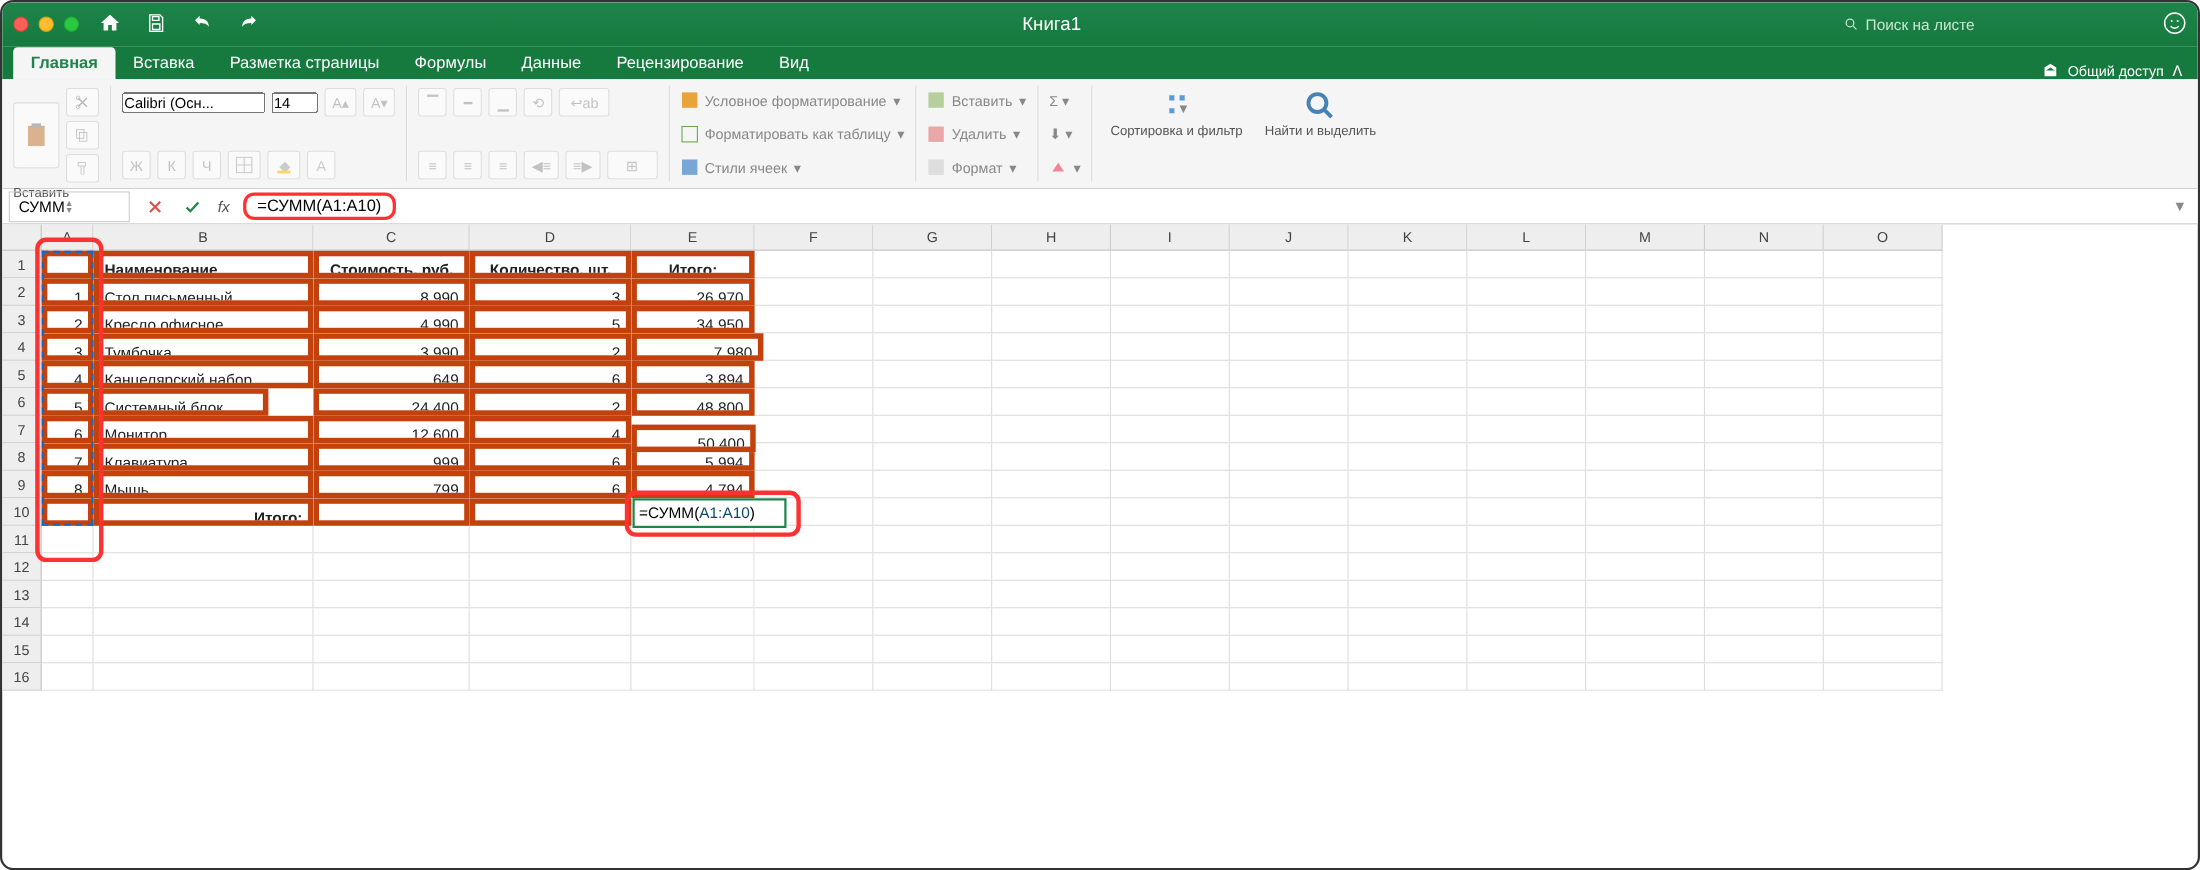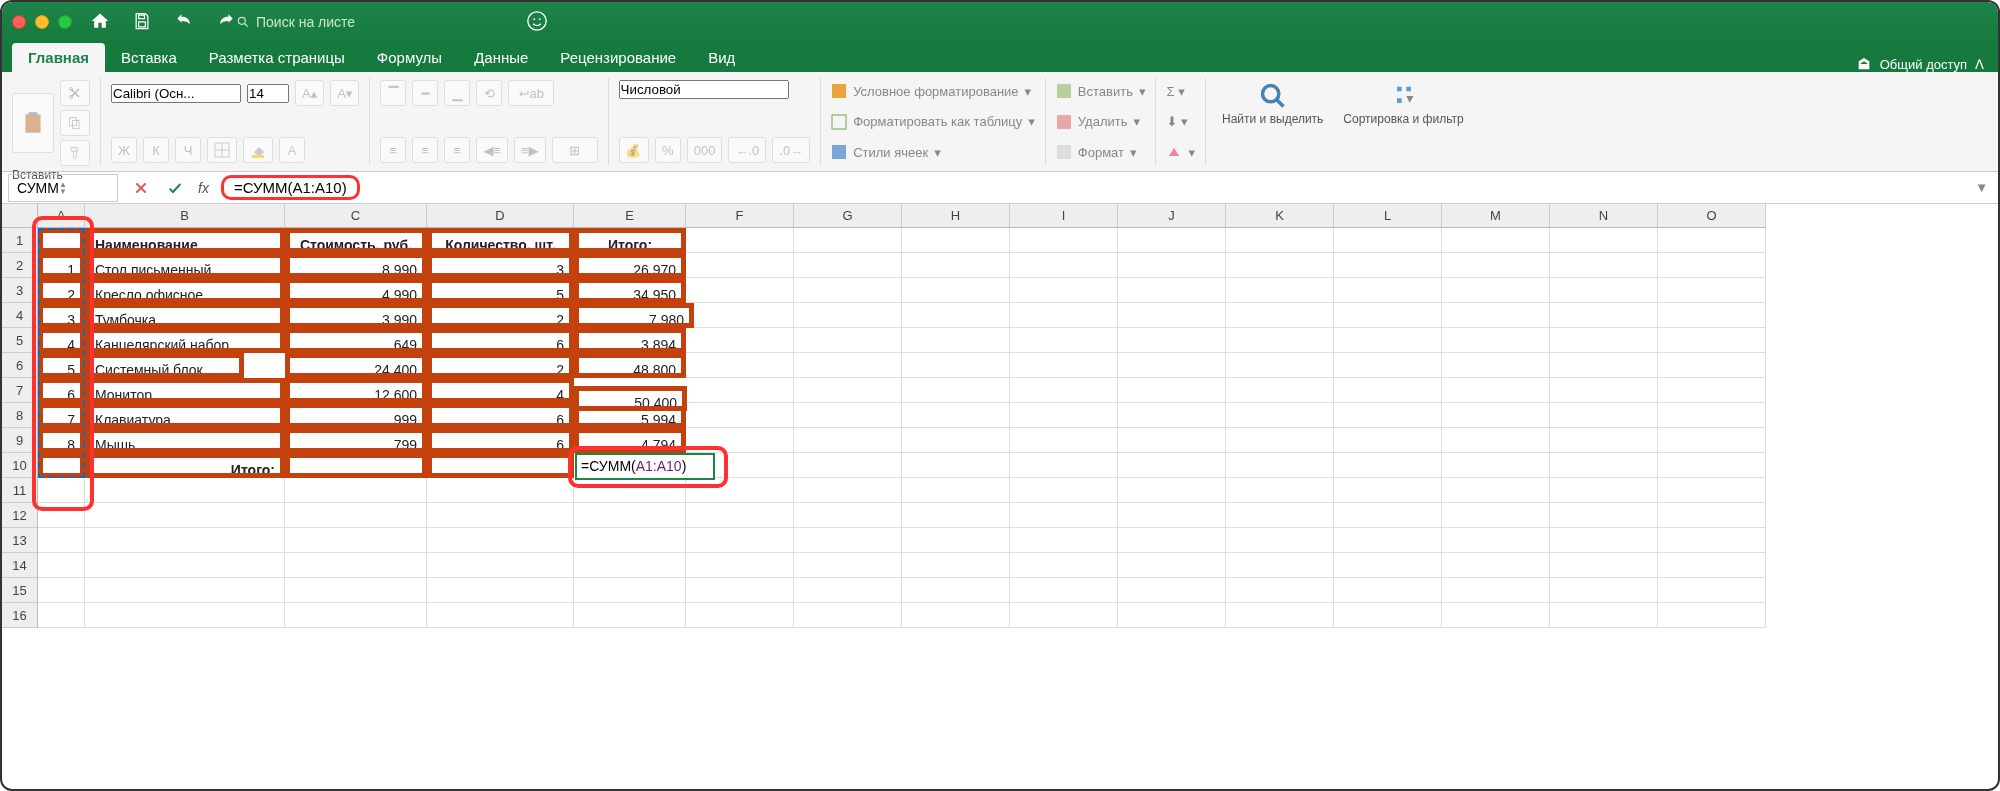--- a/index.html
+++ b/index.html
@@ -63,21 +63,21 @@
   .cells { position: relative; }
   .cell { position: absolute; height: 25px; border-right: 1px solid #ddd; border-bottom: 1px solid #ddd; padding: 0 5px; line-height: 25px; font-size: 14px; color: #222; overflow: hidden; white-space: nowrap; background: #fff; }
   .cell.bord { border: 5px solid #c2410c; }
   .cell.bold { font-weight: bold; }
   .cell.center { text-align: center; }
   .cell.right { text-align: right; }
   
   .marching { position: absolute; border: 2px dashed #1268c9; pointer-events: none; }
   .red-annot { position: absolute; border: 4px solid #ff3131; border-radius: 10px; pointer-events: none; }
   .active-cell { position: absolute; border: 2px solid #1e8449; background: #fff; padding: 0 4px; font-size: 14px; line-height: 23px; }
-  .active-cell .ref { color: #701a75; }
+  .active-cell .ref { color: #0c4a6e; }
   
   .spinner { display: flex; flex-direction: column; font-size: 8px; color: #888; line-height: 7px; }
 </style>
 </head>
 <body>
 
 <div class="titlebar">
   <div class="window-controls">
     <div class="wc close"></div>
     <div class="wc min"></div>
@@ -90,20 +90,21 @@
     <span><svg viewBox="0 0 24 24">
           <path d="M5 3h11l3 3v15H5zM8 5v4h7V5zm0 8h8v6H8z" fill="none" stroke="#fff" stroke-width="1.5"></path>
         </svg></span>
     <span><svg viewBox="0 0 24 24">
           <path d="M9 14l-5-5 5-5v3c6 0 10 3 10 9-2-3-5-4-10-4v2z"></path>
         </svg></span>
     <span><svg viewBox="0 0 24 24">
           <path d="M15 14l5-5-5-5v3c-6 0-10 3-10 9 2-3 5-4 10-4v2z"></path>
         </svg></span>
   </div>
+  <div class="doc-title">Книга1</div>
   <div class="search-title">
     <svg viewBox="0 0 24 24">
         <circle cx="10" cy="10" r="6" fill="none" stroke="#c8e6d0" stroke-width="2"></circle>
         <path d="M15 15l5 5" stroke="#c8e6d0" stroke-width="2"></path>
       </svg>
     <span>Поиск на листе</span>
   </div>
   <span class="smile"><svg viewBox="0 0 24 24">
         <circle cx="12" cy="12" r="10" fill="none" stroke="#fff" stroke-width="1.5"></circle>
         <circle cx="9" cy="10" r="1"></circle>
@@ -202,32 +203,20 @@
     <div class="rrow">
       <div class="rbtn disabled">≡</div>
       <div class="rbtn disabled">≡</div>
       <div class="rbtn disabled">≡</div>
       <div class="rbtn disabled">◀≡</div>
       <div class="rbtn disabled">≡▶</div>
       <div class="rbtn disabled" style="width:46px">⊞</div>
     </div>
   </div>
 
-  <div class="rgroup">
-    <div class="rrow">
-        <input class="rcombo disabled" style="width: 170px;" readonly="" value="Числовой">
-      </div>
-    <div class="rrow">
-      <div class="rbtn disabled">💰</div>
-      <div class="rbtn disabled">%</div>
-      <div class="rbtn disabled">000</div>
-      <div class="rbtn disabled">←.0</div>
-      <div class="rbtn disabled">.0→</div>
-    </div>
-  </div>
 
   <div class="rgroup">
     <div class="rtxt"><svg>
           <rect width="14" height="14" x="1" y="1" fill="#e8a33d"></rect>
         </svg><span>Условное форматирование</span> ▾</div>
     <div class="rtxt"><svg>
           <rect width="14" height="14" x="1" y="1" fill="none" stroke="#6aa84f"></rect>
         </svg><span>Форматировать как таблицу</span> ▾</div>
     <div class="rtxt"><svg>
           <rect width="14" height="14" x="1" y="1" fill="#7aa6d6"></rect>
@@ -251,33 +240,33 @@
     <div class="rtxt">⬇ ▾</div>
     <div class="rtxt"><svg viewBox="0 0 24 24">
           <path d="M4 18l8-12 8 12z" fill="#e89"></path>
         </svg> ▾</div>
   </div>
 
   <div class="rgroup" style="border:none">
     <div style="display:flex;gap:8px;height:100%">
       <div class="rvbtn">
         <svg viewBox="0 0 24 24">
+            <path d="M6 4h4v4H6zM14 4h4v4h-4zM6 14h4v4H6z" fill="#5b9bd5"></path>
+            <path d="M14 12l6 0-3 6z" fill="#888"></path>
+          </svg>
+        <div class="lbl">Сортировка
+и фильтр</div>
+      </div>
+      <div class="rvbtn">
+        <svg viewBox="0 0 24 24">
             <circle cx="10" cy="10" r="7" fill="none" stroke="#4682b4" stroke-width="3"></circle>
             <path d="M15 15l6 6" stroke="#4682b4" stroke-width="3"></path>
           </svg>
         <div class="lbl">Найти и
 выделить</div>
-      </div>
-      <div class="rvbtn">
-        <svg viewBox="0 0 24 24">
-            <path d="M6 4h4v4H6zM14 4h4v4h-4zM6 14h4v4H6z" fill="#5b9bd5"></path>
-            <path d="M14 12l6 0-3 6z" fill="#888"></path>
-          </svg>
-        <div class="lbl">Сортировка
-и фильтр</div>
       </div>
     </div>
   </div>
 </div>
 
 <div class="formula-bar">
   <div class="name-box">
     <span>СУММ</span>
       <span class="spinner">
         <span>▲</span>

